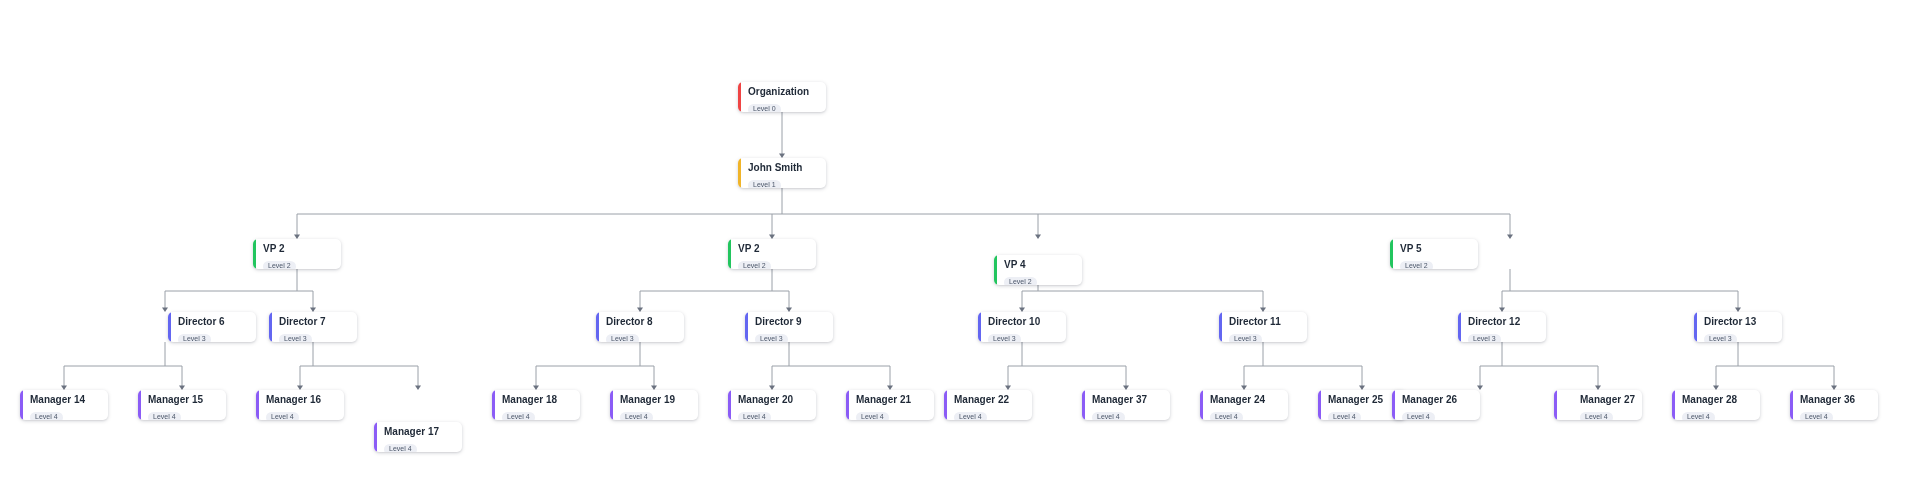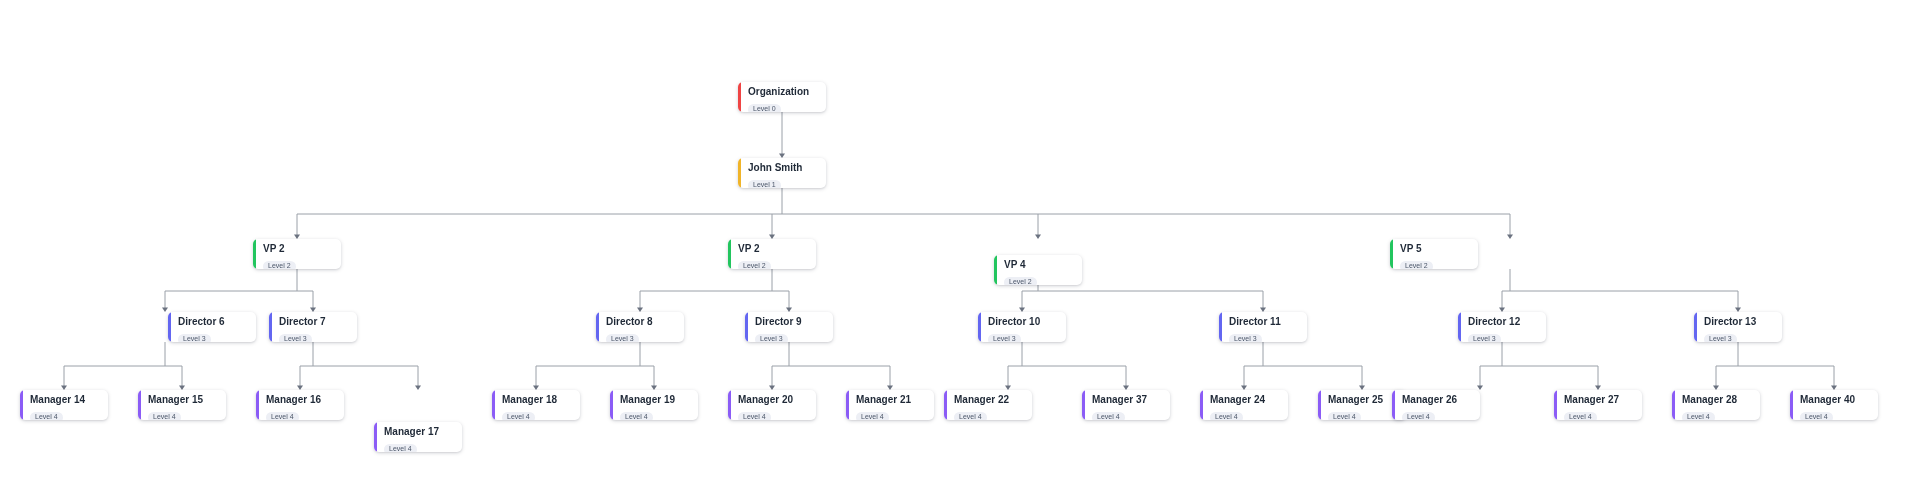--- a/index.html
+++ b/index.html
@@ -246,29 +246,29 @@
       <div class="node" style="left: 1318px; top: 390px;">
     <span class="accent" style="background: rgb(139, 92, 246);"></span>
     <div class="name">Manager 25</div>
     <span class="badge">Level 4</span>
   </div>
       <div class="node" style="left: 1360px; top: 390px; margin-left: 32px;">
     <span class="accent" style="background: rgb(139, 92, 246);"></span>
     <div class="name">Manager 26</div>
     <span class="badge">Level 4</span>
   </div>
-      <div class="node" style="left: 1554px; top: 390px;">
+      <div class="node" style="left: 1554px; top: 390px; padding-left: 16px;">
     <span class="accent" style="background: rgb(139, 92, 246);"></span>
     <div class="name">Manager 27</div>
     <span class="badge">Level 4</span>
   </div>
       <div class="node" style="left: 1672px; top: 390px;">
     <span class="accent" style="background: rgb(139, 92, 246);"></span>
     <div class="name">Manager 28</div>
     <span class="badge">Level 4</span>
   </div>
       <div class="node" style="left: 1790px; top: 390px;">
     <span class="accent" style="background: rgb(139, 92, 246);"></span>
-    <div class="name">Manager 40</div>
+    <div class="name">Manager 36</div>
     <span class="badge">Level 4</span>
   </div>
     </div>
 </div>
 
 </body></html>

